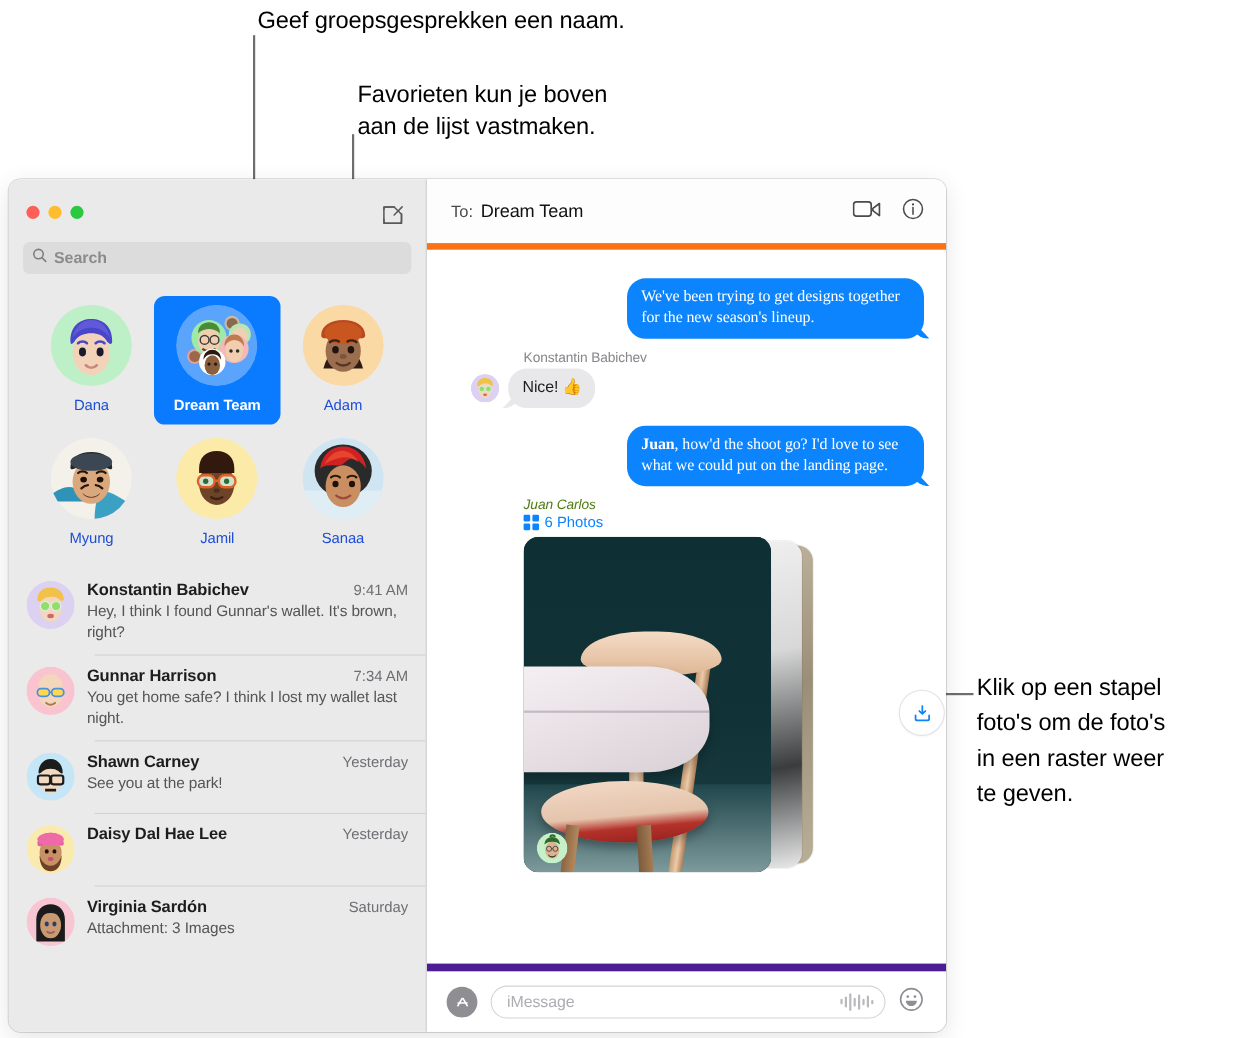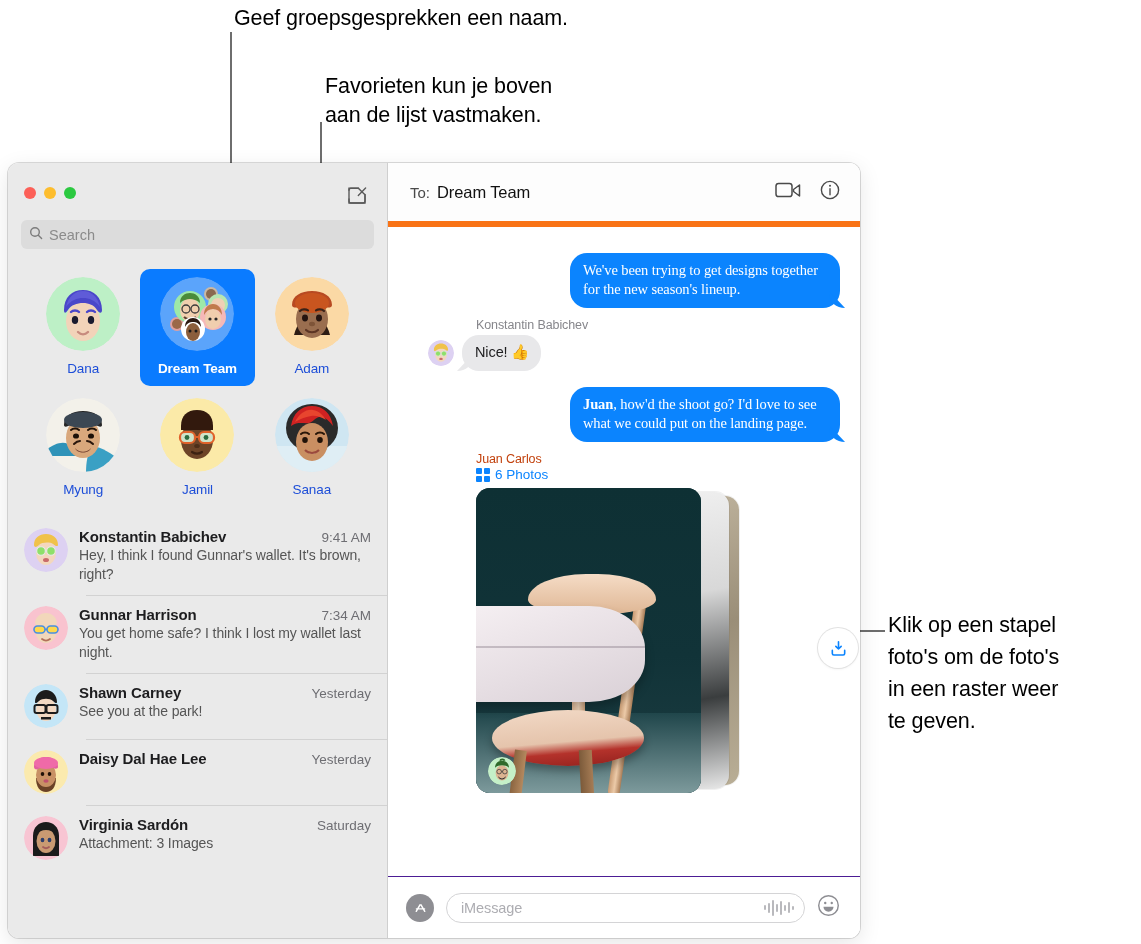--- a/index.html
+++ b/index.html
@@ -77,20 +77,21 @@
 
   #search-wrap { padding: 0 13px; flex: none; }
   #search-field {
     height: 29px;
     background: #dcdcdc;
     border-radius: 6px;
     display: flex;
     align-items: center;
     padding: 0 8px;
     gap: 6px;
+    font-weight: bold;
   }
   #search-field .placeholder {
     font-size: 14.5px;
     color: #8b8b8b;
   }
 
   
   #favorites {
     padding: 20px 18px 4px 18px;
     display: grid;
@@ -201,22 +202,23 @@
   }
   .row.in { align-items: center; gap: 8px; }
   .msg-ava {
     width: 26px; height: 26px; border-radius: 50%; flex: none;
     overflow: hidden; margin-left: 20px;
   }
 
   
   #photo-block { margin-left: 68px; }
   .stack-label {
-    font-size: 12.5px; color: #c2410c; margin-bottom: 1px;
+    font-size: 12.5px; color: #4d7c0f; margin-bottom: 1px;
     letter-spacing: -0.1px;
+    font-style: italic;
   }
   .photo-count {
     display: flex; align-items: center; gap: 5px;
     font-size: 13.5px; color: #0b84fe; font-weight: 500;
     cursor: pointer; margin-bottom: 6px;
   }
   .grid-icon {
     display: grid; grid-template-columns: 6px 6px; grid-template-rows: 6px 6px;
     gap: 2px;
   }
@@ -289,21 +291,21 @@
     background: #fff; box-shadow: 0 0 0 1px #e2e2e2, 0 1px 3px rgba(0,0,0,.08);
     display: flex; align-items: center; justify-content: center;
     cursor: pointer;
   }
 
   
   #composer {
     flex: none; height: 62px;
     display: flex; align-items: center;
     padding: 0 20px 0 18px; gap: 12px;
-    border-top: 1px solid #4c1d95;
+    border-top: 7px solid #4c1d95;
     background: #fff;
   }
   #apps-btn {
     width: 28px; height: 28px; border-radius: 50%;
     background: #8e8e93; display: flex; align-items: center; justify-content: center;
     flex: none; cursor: pointer;
   }
   #input-field {
     flex: 1; height: 30px; border: 1px solid #d4d4d6; border-radius: 15px;
     display: flex; align-items: center; padding: 0 10px 0 14px;

